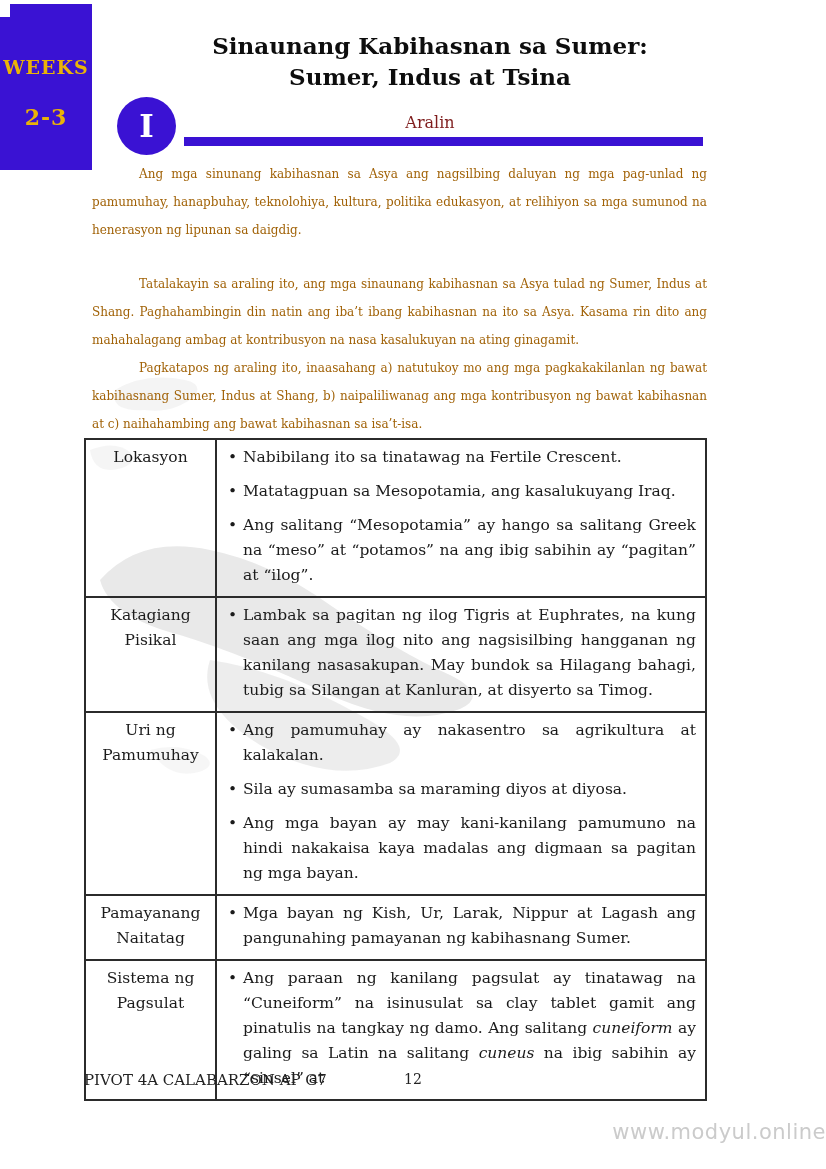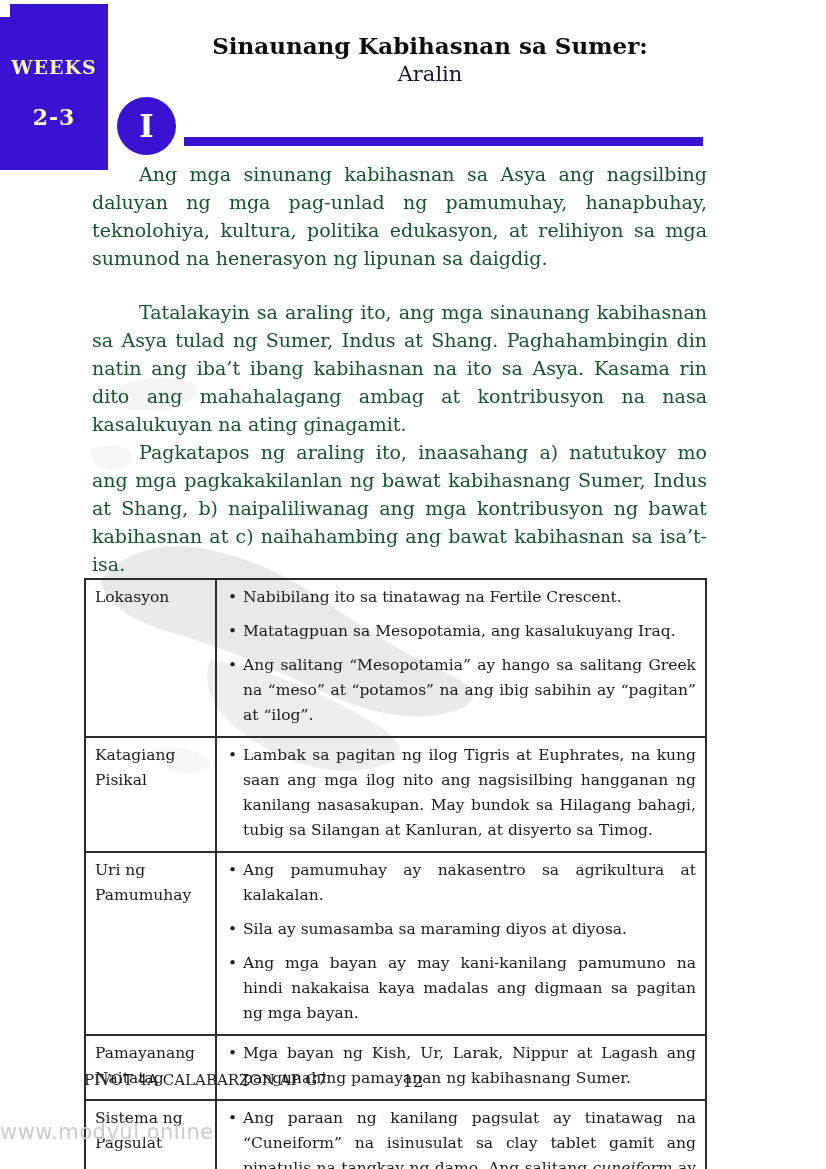--- a/index.html
+++ b/index.html
@@ -5,72 +5,72 @@
   * { margin:0; padding:0; box-sizing:border-box; }
   html,body { background:#e8e8e8; }
   .page {
     position:relative; width:826px; height:1169px; margin:0 auto;
     background:#ffffff; overflow:hidden;
     font-family:"DejaVu Serif","Liberation Serif",serif;
     color:#1b1b1b;
   }
   
   .weeks-box {
-    position:absolute; left:0; top:4px; width:108px; height:166px;
-    background:#3a12d3; color:#fef9c3; text-align:center; z-index:2;
+    position:absolute; left:0; top:4px; width:92px; height:166px;
+    background:#3a12d3; color:#eab308; text-align:center; z-index:2;
     font-weight:bold; letter-spacing:1px;
   }
   .weeks-box .notch { position:absolute; left:0; top:0; width:10px; height:13px; background:#fff; }
   .weeks-line1 { margin-top:52px; font-size:19px; }
   .weeks-line2 { margin-top:26px; font-size:22px; }
   
   .title-wrap { position:absolute; left:160px; top:30px; width:540px; text-align:center; z-index:2; }
   .title-line { font-size:23px; font-weight:bold; line-height:31px; color:#0d0d0d; }
-  .subtitle { font-size:21px; line-height:26px; margin-top:0; color:#0f172a; }
+  .subtitle { font-size:16px; line-height:26px; margin-top:18px; color:#7f1d1d; }
   .lesson-circle {
     position:absolute; left:117px; top:97px; width:59px; height:58px;
     background:#3a12d3; border-radius:50%; color:#fff; z-index:2;
     display:flex; align-items:center; justify-content:center;
     font-size:31px; font-weight:bold;
   }
   .rule { position:absolute; left:184px; top:137px; width:519px; height:9px; background:#3a12d3; z-index:2; }
   
   .content { position:absolute; left:92px; top:160px; width:615px; z-index:1; }
   .content p {
-    font-size:19px; line-height:28px; text-align:justify; text-indent:47px;
-    color:#14532d;
+    font-size:12px; line-height:28px; text-align:justify; text-indent:47px;
+    color:#a16207;
   }
   p.gap-before { margin-top:26px; }
   .section-heading {
     margin:12px 0 6px -4px; text-align:center;
     font-size:19px; font-weight:bold; color:#0d0d0d;
   }
   
   table.civ { border-collapse:collapse; width:623px; margin-left:-8px; background:transparent; }
   table.civ td {
     border:2px solid #2b2b2b; vertical-align:top;
     font-size:15.5px; line-height:25px; padding:5px 9px 6px 9px;
   }
-  td.label-cell { width:131px; padding-left:7px; line-height:26px; }
+  td.label-cell { width:131px; padding-left:7px; line-height:26px;text-align:center; }
   td.content-cell { }
   .bullet { position:relative; padding-left:17px; text-align:justify; margin-bottom:9px; }
   .bullet:last-child { margin-bottom:2px; }
   .bullet::before { content:"\2022"; position:absolute; left:2px; }
   .bullet i { font-style:italic;margin-top:28px; }
   
   .footer-left {
     position:absolute; left:84px; top:1071px; 
     font-size:15px; color:#222; z-index:1;
   }
   .page-num {
     position:absolute; left:0; top:1071px; width:826px; text-align:center;
-    font-size:17px; color:#222; z-index:1;
+    font-size:14px; color:#222; z-index:1;
   }
   .watermark {
-    position:absolute; left:0; top:1120px; width:826px; text-align:left;
+    position:absolute; left:0; top:1120px; width:826px; text-align:right;
     font-family:"DejaVu Sans","Liberation Sans",sans-serif;
     font-size:21px; color:#cbcbcb; letter-spacing:0.5px; z-index:1;
   }
   
   .map-watermark { position:absolute; left:60px; top:330px; z-index:0; pointer-events:none; }
 </style>
 </head>
 <body>
 
 <div class="page">
@@ -86,20 +86,21 @@
   </svg>
 
   <div class="weeks-box">
     <div class="notch"></div>
     <div class="weeks-line1">WEEKS</div>
     <div class="weeks-line2">2-3</div>
   </div>
 
   <div class="title-wrap">
     <div class="title-line">Sinaunang Kabihasnan sa Sumer:</div>
+    <div class="title-line">Sumer, Indus at Tsina</div>
     <div class="subtitle">Aralin</div>
   </div>
   <div class="lesson-circle">
     <span>I</span>
   </div>
   <div class="rule"></div>
 
   <div class="content">
     <p>Ang mga sinunang kabihasnan sa Asya ang nagsilbing daluyan ng mga pag-unlad ng pamumuhay, hanapbuhay, teknolohiya, kultura, politika edukasyon, at relihiyon sa mga sumunod na henerasyon ng lipunan sa daigdig.</p>
     <p class="gap-before">Tatalakayin sa araling ito, ang mga sinaunang kabihasnan sa Asya tulad ng Sumer, Indus at Shang. Paghahambingin din natin ang iba’t ibang kabihasnan na ito sa Asya. Kasama rin dito ang mahahalagang ambag at kontribusyon  na nasa kasalukuyan na ating ginagamit.</p>

